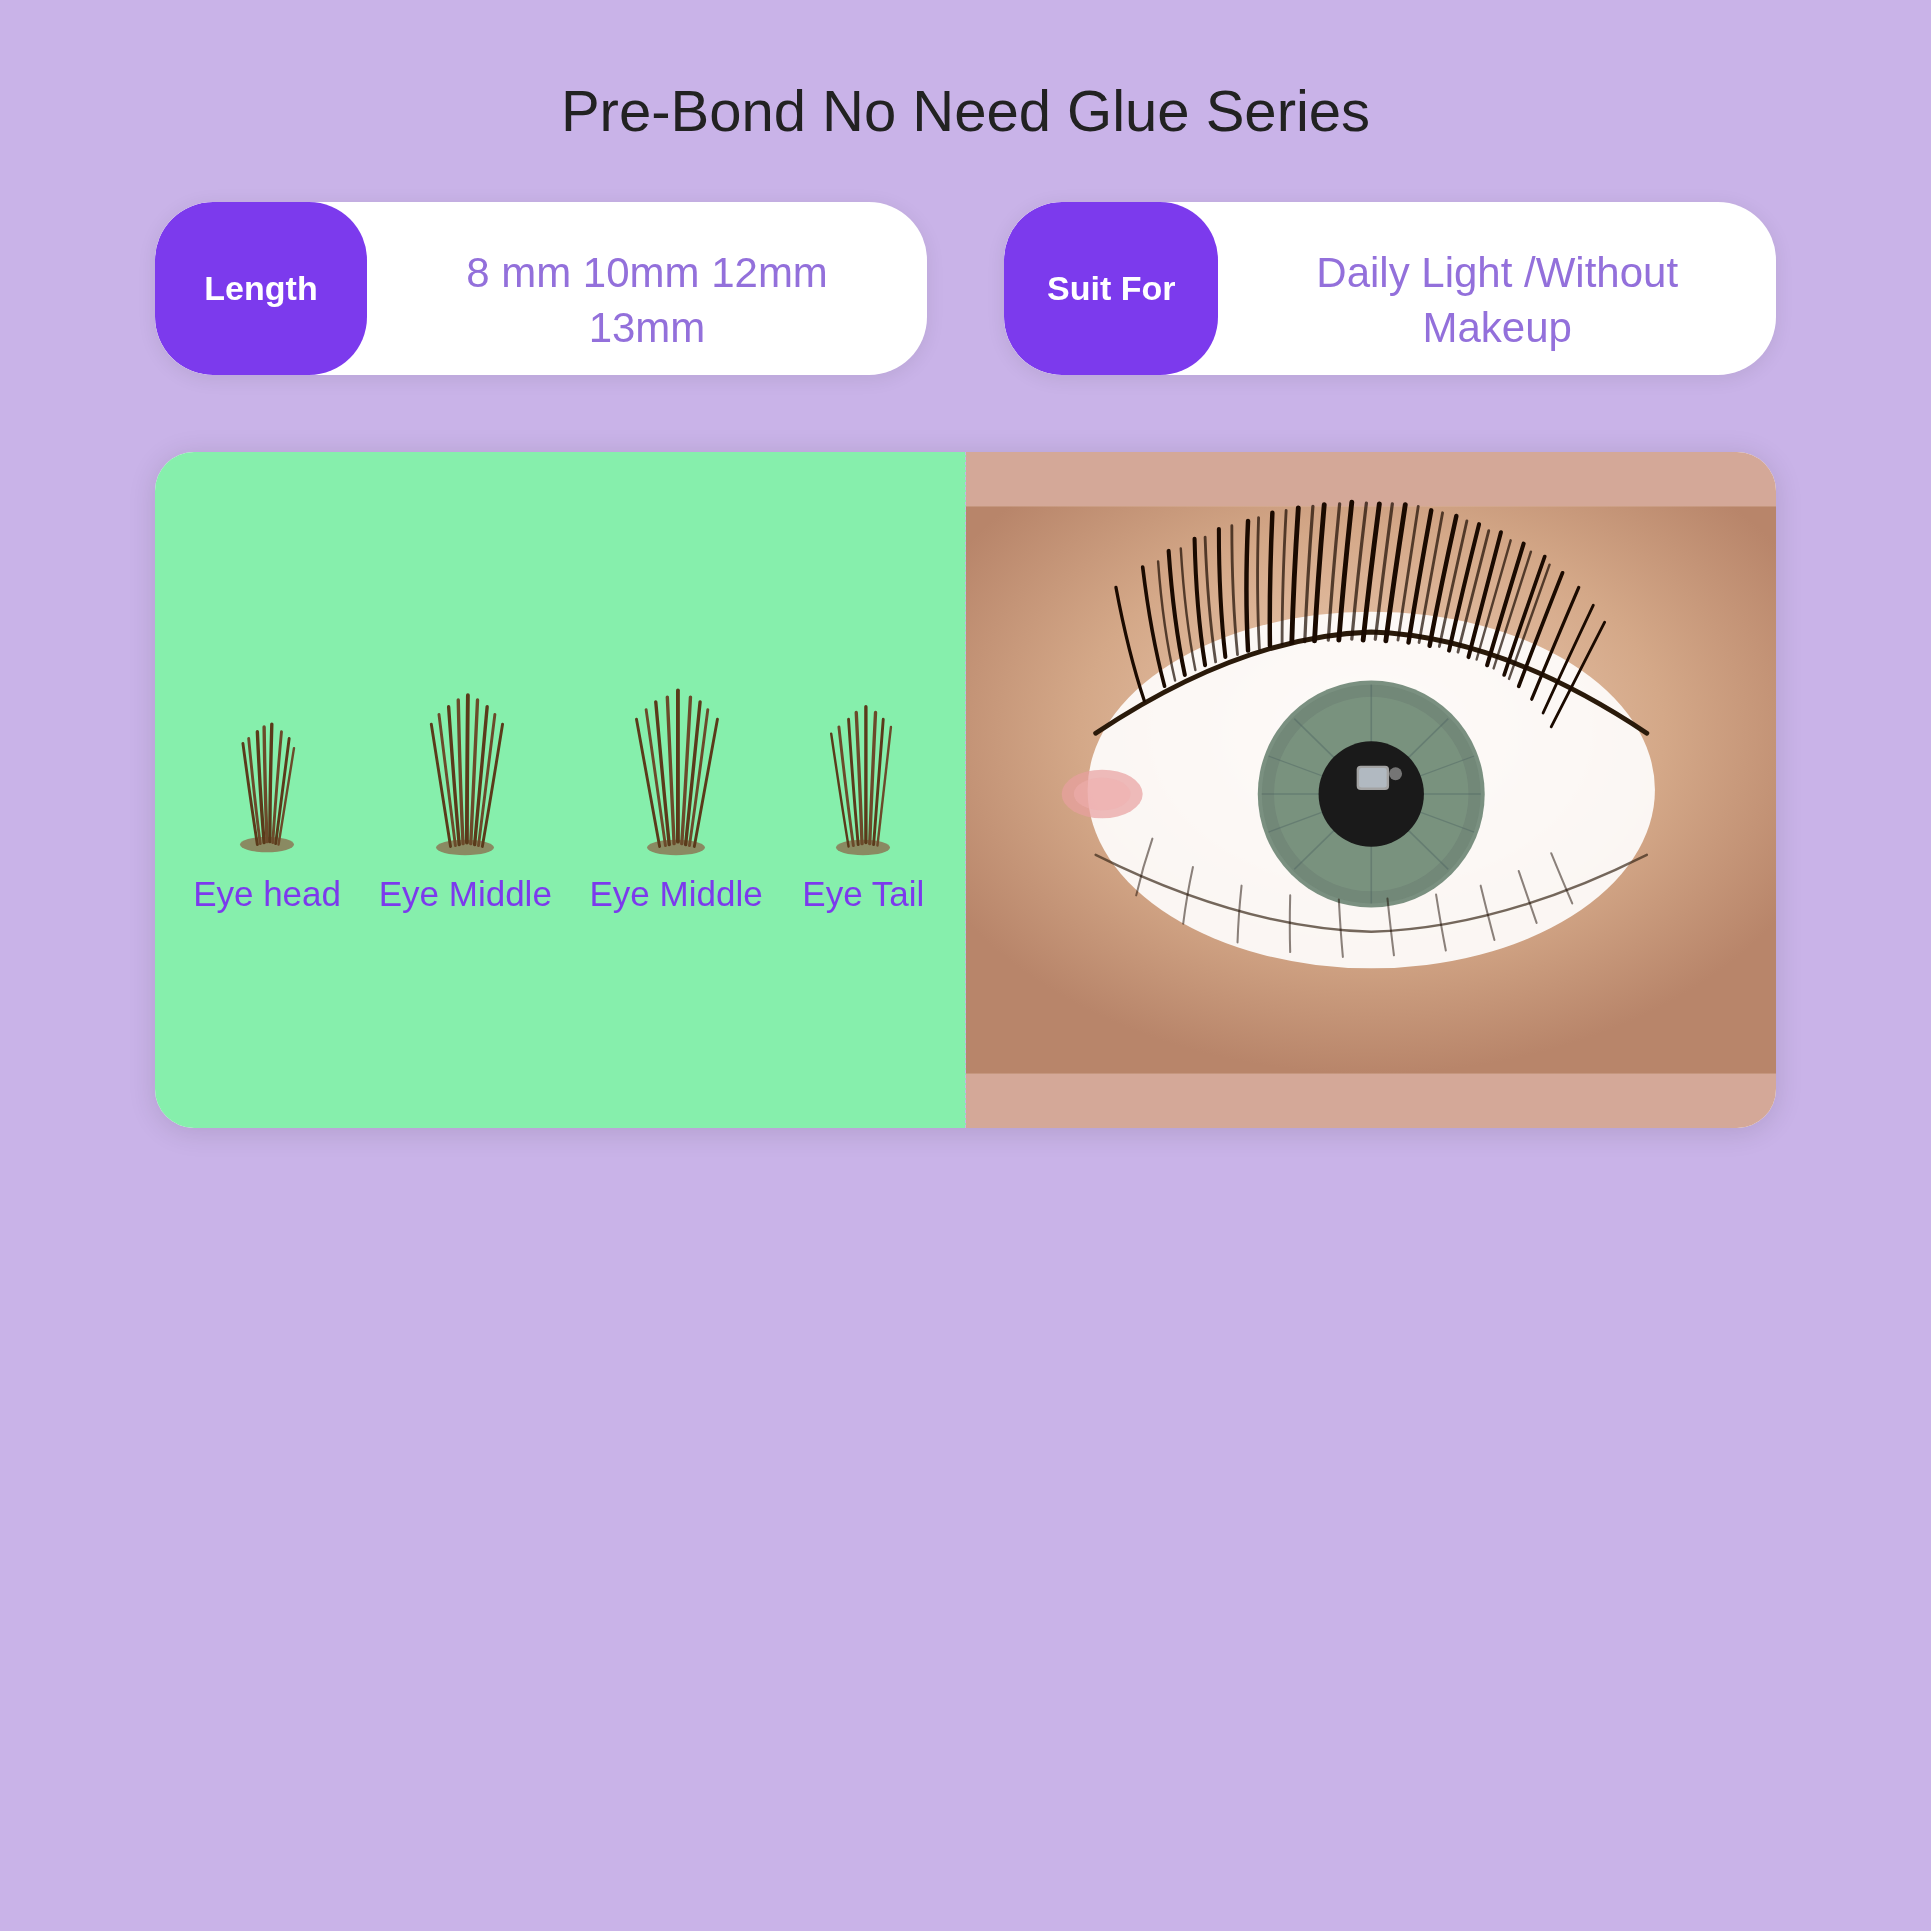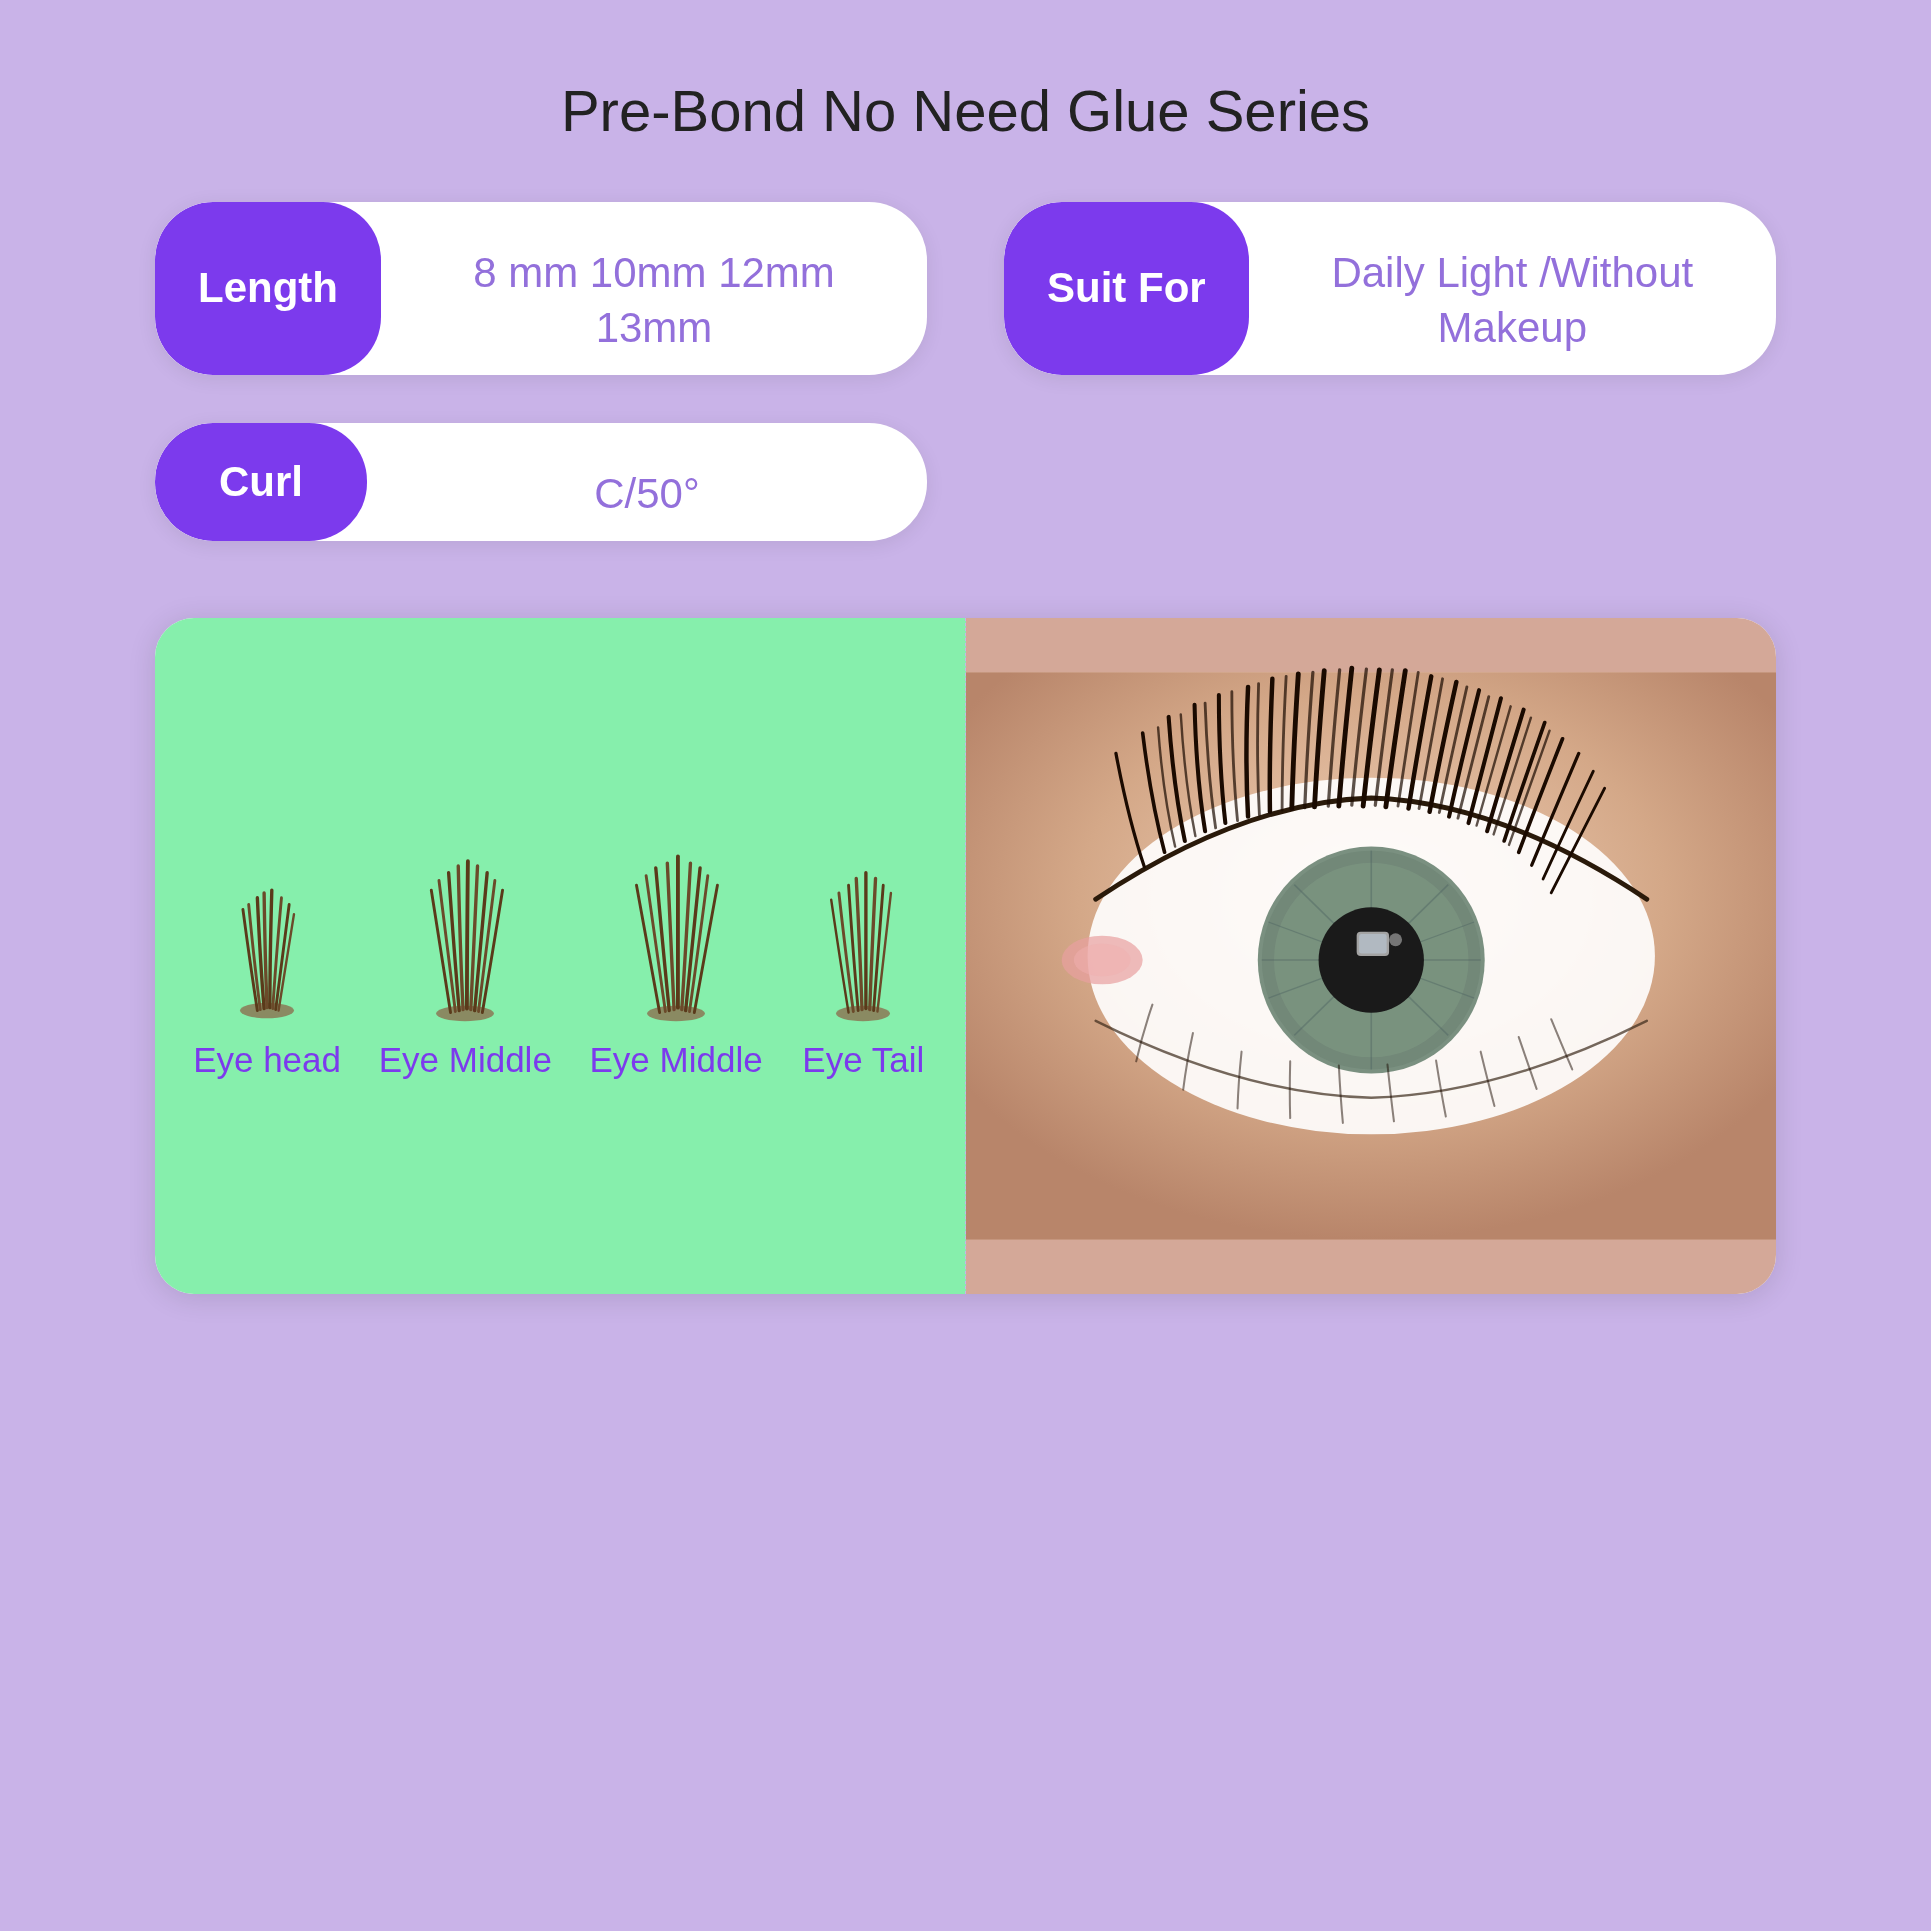--- a/index.html
+++ b/index.html
@@ -68,21 +68,21 @@
       background: white;
       border-radius: 58px;
       overflow: hidden;
       box-shadow: 0 3.9px 19.3px rgba(0,0,0,0.08);
       min-height: 116px;
     }
 
     .badge-label {
       background: #7c3aed;
       color: white;
-      font-size: 42px;
+      font-size: 34px;
       font-weight: 700;
       padding: 24px 43px;
       display: flex;
       align-items: center;
       justify-content: center;
       border-radius: 58px;
       min-width: 212px;
       white-space: nowrap;
     }
 
@@ -197,24 +197,20 @@
     <div class="info-badge">
       <div class="badge-label">Length</div>
       <div class="badge-value">8 mm  10mm  12mm  13mm</div>
     </div>
 
     <div class="info-badge">
       <div class="badge-label">Suit For</div>
       <div class="badge-value">Daily  Light /Without Makeup</div>
     </div>
 
-    <div class="info-badge">
-      <div class="badge-label">Curl</div>
-      <div class="badge-value">C/50°</div>
-    </div>
 
 
   </div>
 
   <div class="bottom-section">
     <div class="image-container">
 
       <div class="lash-panel">
         <div class="lash-items">
 

